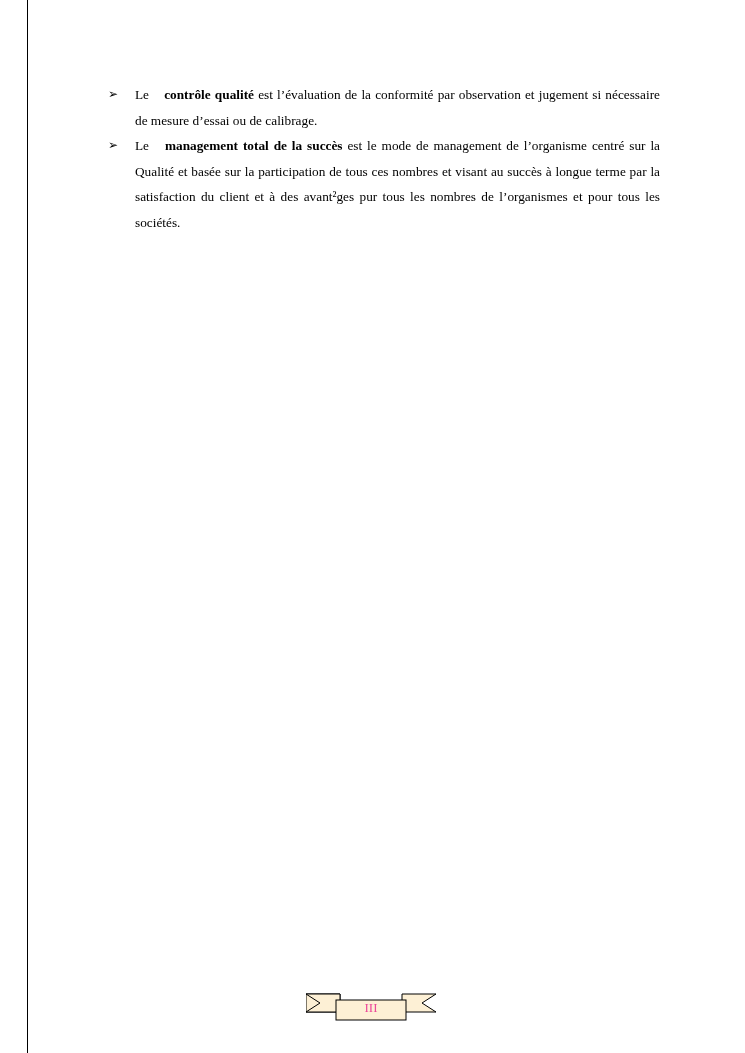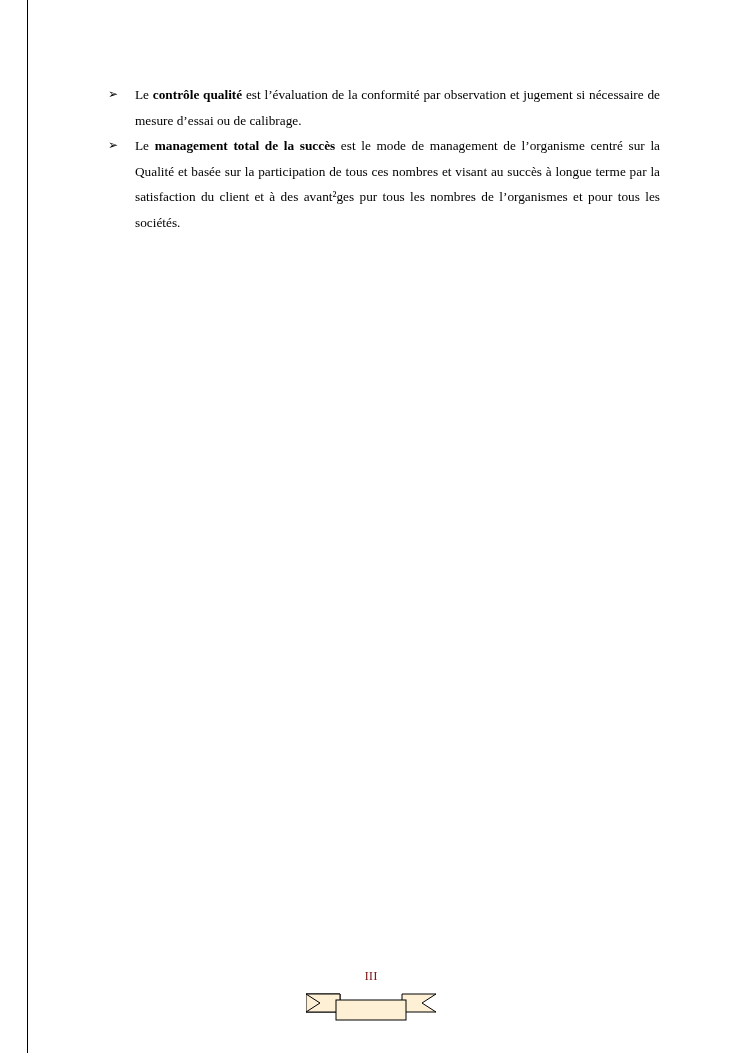--- a/index.html
+++ b/index.html
@@ -56,41 +56,42 @@
     top: 0;
     font-size: 12px;
     line-height: 25.6px;
     font-family: "DejaVu Sans", sans-serif;
   }
   .para-text {
     display: block;
   }
   .bold {
     font-weight: bold;
+    margin-left: 11px;
   }
   
   .footer-ribbon {
     position: absolute;
     left: 306px;
     top: 986px;
     width: 130px;
     height: 38px;
   }
   .footer-ribbon svg {
     display: block;
   }
   .page-number {
     position: absolute;
     left: 306px;
-    top: 968px;
+    top: 1000px;
     width: 130px;
     text-align: center;
     font-size: 13px;
     line-height: 16px;
-    color: #7f1d1d;
+    color: #ec4899;
     font-family: "Liberation Serif", serif;
   }
 </style>
 </head>
 <body>
 
 <div class="page">
 
   <div class="left-rule"></div>
 

